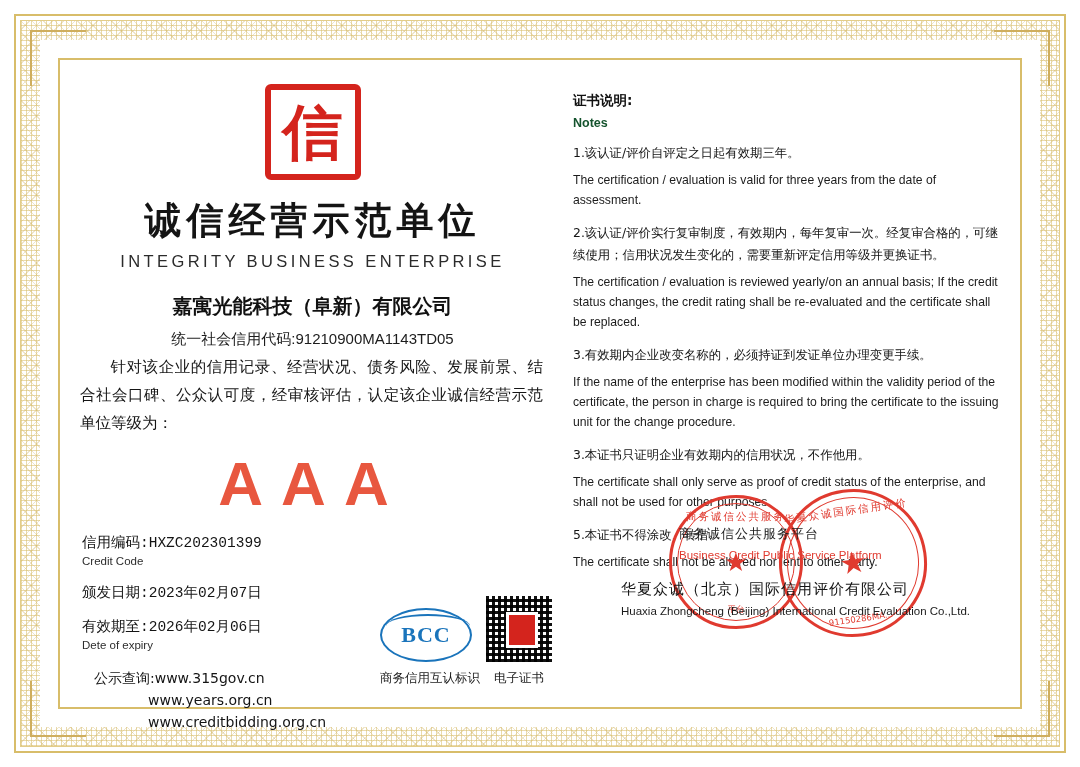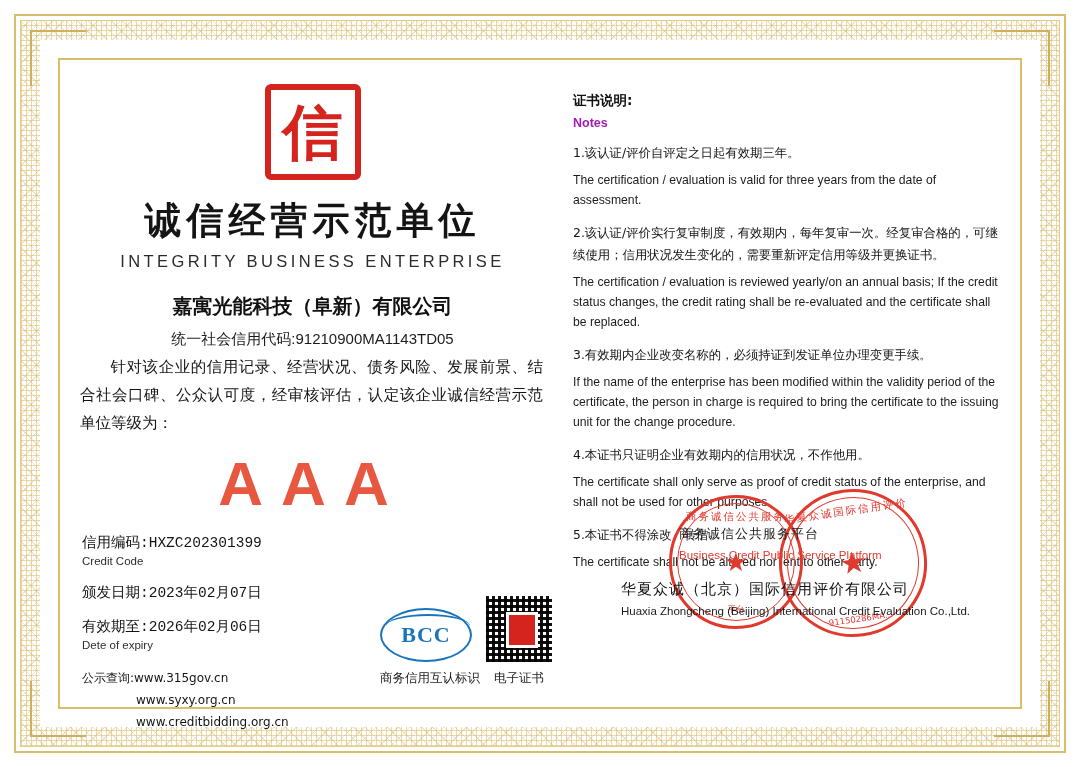--- a/index.html
+++ b/index.html
@@ -185,24 +185,25 @@
     line-height: 20px;
   }
   .field .f-en {
     font-size: 11.5px;
     color: #2d2d2d;
     line-height: 16px;
   }
 
   .query-block {
     padding-left: 6px;
-    font-size: 12px;
+    font-size: 14px;
     line-height: 22px;
     color: #141414;
     font-family: "DejaVu Sans", sans-serif;
+    margin-left: 12px;
   }
   .query-block .url { padding-left: 54px; }
 
   
   .mark-row {
     position: absolute;
     left: 318px;
     bottom: 18px;
     display: flex;
     align-items: flex-end;
@@ -268,21 +269,21 @@
   .notes-title-cn {
     font-size: 13.5px;
     font-weight: bold;
     color: #111;
     font-family: "DejaVu Sans", sans-serif;
     margin-bottom: 6px;
   }
   .notes-title-en {
     font-size: 12.5px;
     font-weight: bold;
-    color: #a21caf;
+    color: #14532d;
     margin-bottom: 12px;
   }
   .note-cn {
     font-size: 12.4px;
     line-height: 22px;
     color: #141414;
     font-family: "DejaVu Sans", sans-serif;
     margin-bottom: 6px;
   }
   .note-en {
@@ -421,21 +422,21 @@
       <div class="field">
         <div class="f-cn">颁发日期:2023年02月07日</div>
       </div>
       <div class="field">
         <div class="f-cn">有效期至:2026年02月06日</div>
         <div class="f-en">Dete of expiry</div>
       </div>
 
       <div class="query-block">
         <div>公示查询:www.315gov.cn</div>
-        <div class="url">www.syxy.org.cn</div>
+        <div class="url">www.years.org.cn</div>
         <div class="url">www.creditbidding.org.cn</div>
       </div>
 
       <div class="mark-row">
         <div class="bcc-mark">
           <div class="bcc-ellipse">
             <div class="bcc-swoosh"></div>
             <div class="bcc-text">BCC</div>
           </div>
           <div class="mark-caption">商务信用互认标识</div>
@@ -454,21 +455,21 @@
 
       <div class="note-cn">1.该认证/评价自评定之日起有效期三年。</div>
       <div class="note-en">The certification / evaluation is valid for three years from the date of assessment.</div>
 
       <div class="note-cn">2.该认证/评价实行复审制度，有效期内，每年复审一次。经复审合格的，可继续使用；信用状况发生变化的，需要重新评定信用等级并更换证书。</div>
       <div class="note-en">The certification / evaluation is reviewed yearly/on an annual basis; If the credit status changes, the credit rating shall be re-evaluated and the certificate shall be replaced.</div>
 
       <div class="note-cn">3.有效期内企业改变名称的，必须持证到发证单位办理变更手续。</div>
       <div class="note-en">If the name of the enterprise has been modified within the validity period of the certificate, the person in charge is required to bring the certificate to the issuing unit for the change procedure.</div>
 
-      <div class="note-cn">4.本证书只证明企业有效期内的信用状况，不作他用。</div>
+      <div class="note-cn">3.本证书只证明企业有效期内的信用状况，不作他用。</div>
       <div class="note-en">The certificate shall only serve as proof of credit status of the enterprise, and shall not be used for other purposes.</div>
 
       <div class="note-cn">5.本证书不得涂改、转借。</div>
       <div class="note-en">The certificate shall not be altered nor lent to other party.</div>
 
       <div class="stamps">
         <div class="stamp stamp-left">
           <div class="ring"></div>
           <div class="arc-top">商务诚信公共服务</div>
           <div class="star">★</div>

